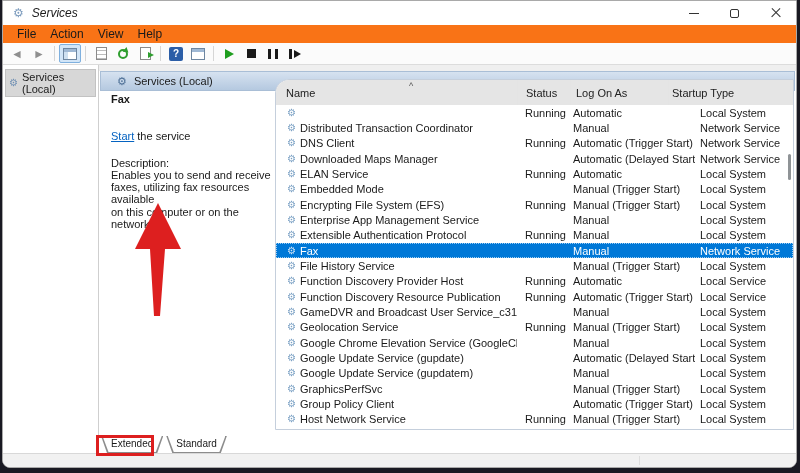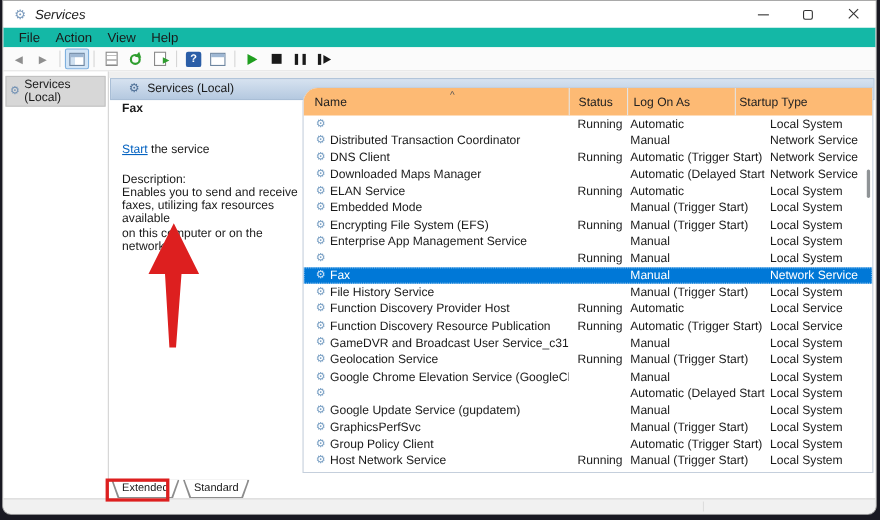--- a/index.html
+++ b/index.html
@@ -28,21 +28,21 @@
   .win-btn { width: 41px; height: 24px; display: flex; align-items: center; justify-content: center; }
   .glyph-min { width: 10px; height: 1px; background: #333; display: block; }
   .glyph-max { width: 9px; height: 9px; border: 1px solid #333; border-radius: 2px; display: block; }
   .glyph-close { position: relative; width: 12px; height: 12px; display: block; }
   .glyph-close::before, .glyph-close::after {
     content: ""; position: absolute; left: 0; top: 5px; width: 12px; height: 1.4px; background: #333;
   }
   .glyph-close::before { transform: rotate(45deg); }
   .glyph-close::after { transform: rotate(-45deg); }
   
-  .menubar { height: 18px; display: flex; align-items: center; padding-left: 7px; flex: none; background: #14b8a6; }
+  .menubar { height: 18px; display: flex; align-items: center; padding-left: 7px; flex: none; background: #f97316; }
   .menu-item { font-size: 12px; padding: 1px 7px; }
   
   .toolbar { height: 22px; display: flex; align-items: center; padding-left: 3px; flex: none;
              background: #fbfbfb; border-bottom: 1px solid #dcdcdc; }
   .tb-btn { width: 22px; height: 19px; display: flex; align-items: center; justify-content: center;
             border: 1px solid transparent; border-radius: 2px; background: transparent; }
   .tb-btn.active { background: #d2e5f7; border-color: #7fb0de; }
   .tb-sep { width: 1px; height: 15px; background: #d6d6d6; margin: 0 4px; }
   .g-back, .g-forward { font-size: 12px; color: #8f8f8f; line-height: 1; }
   .g-console-tree, .g-window2 { width: 14px; height: 12px; border: 1px solid #6e86a0; position: relative; background: #fff; }
@@ -80,21 +80,21 @@
   .detail { position: absolute; left: 12px; top: 0; width: 162px; font-size: 11px; }
   .d-title { position: absolute; top: 28px; font-weight: bold; white-space: nowrap; }
   .d-start { position: absolute; top: 65px; white-space: nowrap; }
   .d-start a { color: #0563c1; text-decoration: underline; }
   .d-desc-label { position: absolute; top: 92px; }
   .d-desc { position: absolute; top: 104px; width: 170px; line-height: 12.2px; }
   
   .panel { position: absolute; left: 176px; right: 2px; top: 14px; bottom: 23px;
       background: #fff; border: 1px solid #c5cfdc; border-radius: 14px 0 0 0; z-index: 2; overflow: hidden; }
   .thead { position: absolute; left: 0; right: 0; top: 0; height: 25px; display: flex; align-items: center;
-      font-size: 11px; color: #222; background: #fdba74; }
+      font-size: 11px; color: #222; background: #e5e5e5; }
   .th { white-space: nowrap; overflow: hidden; height: 100%; display: flex; align-items: center; }
   .th-name { width: 241px; padding-left: 10px; }
   .th-status { width: 53px; padding-left: 8px; border-left: 1px solid #e4e4e4; }
   .th-startup { width: 125px; padding-left: 3px; border-left: 1px solid #e4e4e4; }
   .th-logon { flex: 1; padding-left: 5px; border-left: 1px solid #e4e4e4; }
   .sort-caret { position: absolute; left: 133px; top: 1px; font-size: 9px; color: #555; }
   .rows { position: absolute; left: 0; right: 0; top: 25px; bottom: 0; }
   .row { height: 15.33px; display: flex; align-items: center; font-size: 11px; white-space: nowrap; }
   .cell { overflow: hidden; white-space: nowrap; height: 100%; display: flex; align-items: center; }
   .c-name { width: 241px; padding-left: 11px; }
@@ -301,20 +301,21 @@
                 <span class="svc-gear">⚙</span>
                 <span>Enterprise App Management Service</span>
               </div>
               <div class="cell c-status"></div>
               <div class="cell c-startup">Manual</div>
               <div class="cell c-logon">Local System</div>
             </div>
             <div class="row">
               <div class="cell c-name">
                 <span class="svc-gear">⚙</span>
+                <span>Extensible Authentication Protocol</span>
               </div>
               <div class="cell c-status">Running</div>
               <div class="cell c-startup">Manual</div>
               <div class="cell c-logon">Local System</div>
             </div>
             <div class="row selected">
               <div class="cell c-name">
                 <span class="svc-gear">⚙</span>
                 <span>Fax</span>
               </div>
@@ -372,20 +373,21 @@
                 <span class="svc-gear">⚙</span>
                 <span>Google Chrome Elevation Service (GoogleChromeEl...</span>
               </div>
               <div class="cell c-status"></div>
               <div class="cell c-startup">Manual</div>
               <div class="cell c-logon">Local System</div>
             </div>
             <div class="row">
               <div class="cell c-name">
                 <span class="svc-gear">⚙</span>
+                <span>Google Update Service (gupdate)</span>
               </div>
               <div class="cell c-status"></div>
               <div class="cell c-startup">Automatic (Delayed Start)</div>
               <div class="cell c-logon">Local System</div>
             </div>
             <div class="row">
               <div class="cell c-name">
                 <span class="svc-gear">⚙</span>
                 <span>Google Update Service (gupdatem)</span>
               </div>

